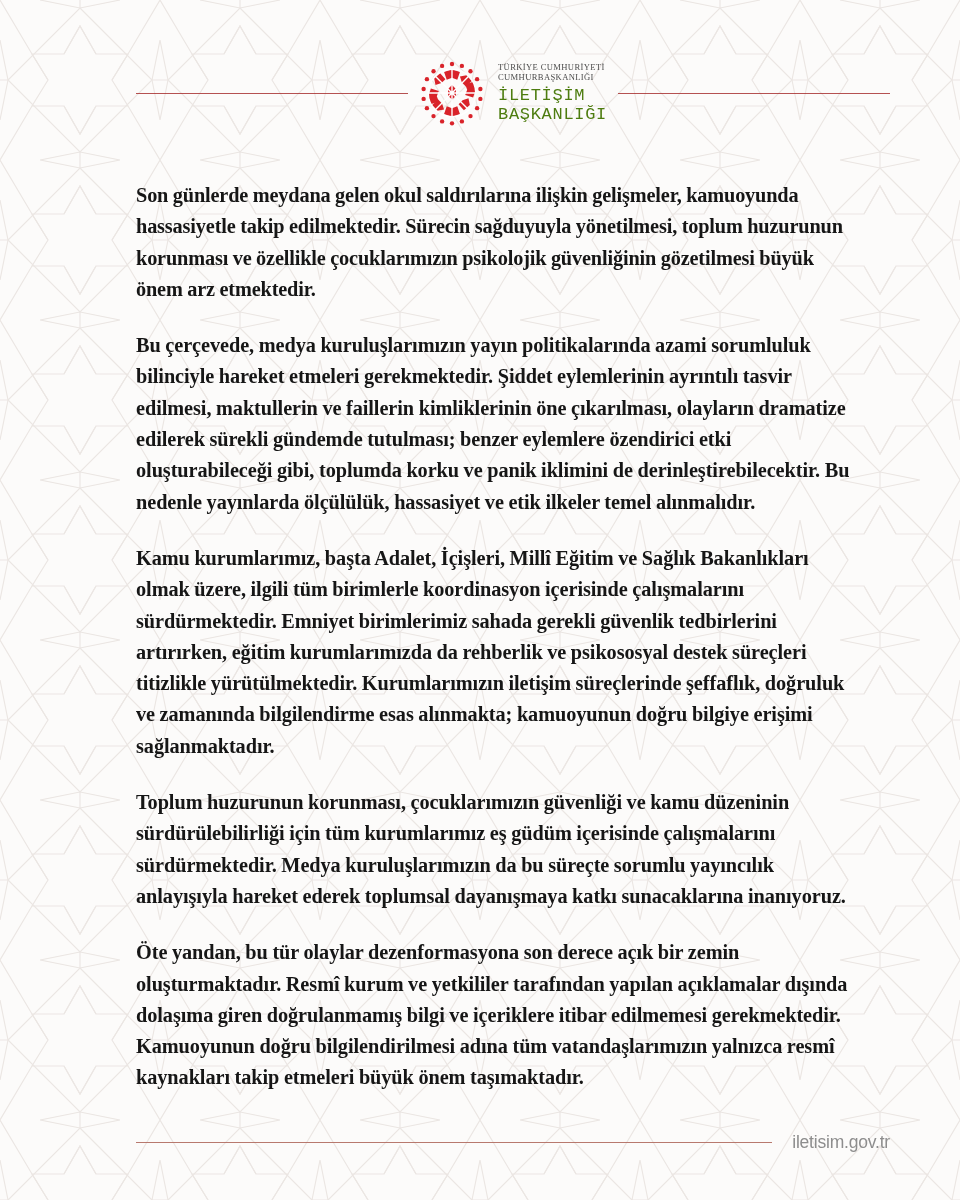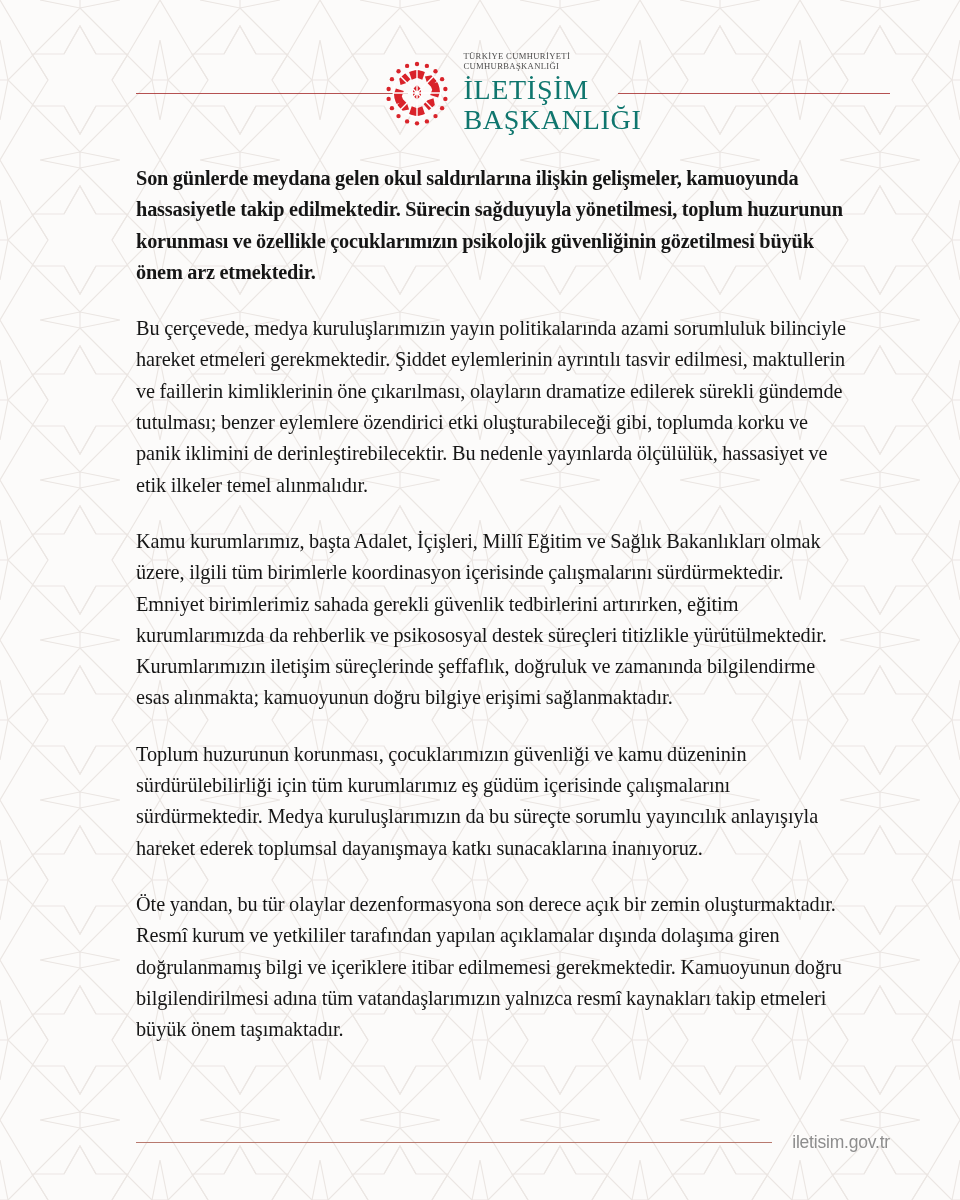--- a/index.html
+++ b/index.html
@@ -84,44 +84,44 @@
     font-family: "Liberation Serif", "DejaVu Serif", serif;
     font-size: 8.6px;
     letter-spacing: .35px;
     color: #4c4c4c;
     text-transform: uppercase;
     white-space: nowrap;
   }
   .logo-kicker.l2 { margin-top: 1.5px; }
   .logo-main-1,
   .logo-main-2 {
-    font-family: Liberation Serif, serif;
-    font-size: 28px;
+    font-family: Liberation Mono, monospace;
+    font-size: 17px;
     letter-spacing: .7px;
-    color: #0f766e;
+    color: #4d7c0f;
     white-space: nowrap;
   }
   .logo-main-1 { margin-top: 5px; }
   .logo-main-2 { margin-top: 2px; }
 
   
   .content {
     position: absolute;
     left: 103px;
-    top: 163px;
+    top: 180px;
     width: 715px;
   }
   .para {
     font-size: 20.3px;
     line-height: 31.3px;
     letter-spacing: -0.07px;
     color: #161616;
     margin: 0 0 25px 0;
     text-align: left;
-    font-weight: 400;
+    font-weight: 700;
     word-spacing: -0.4px;
   }
   .para.lead {
     font-weight: 700;
     letter-spacing: -0.15px;
   }
   .para.closing {
     font-weight: 700;
     margin-bottom: 0;
     margin-top: 7px;

